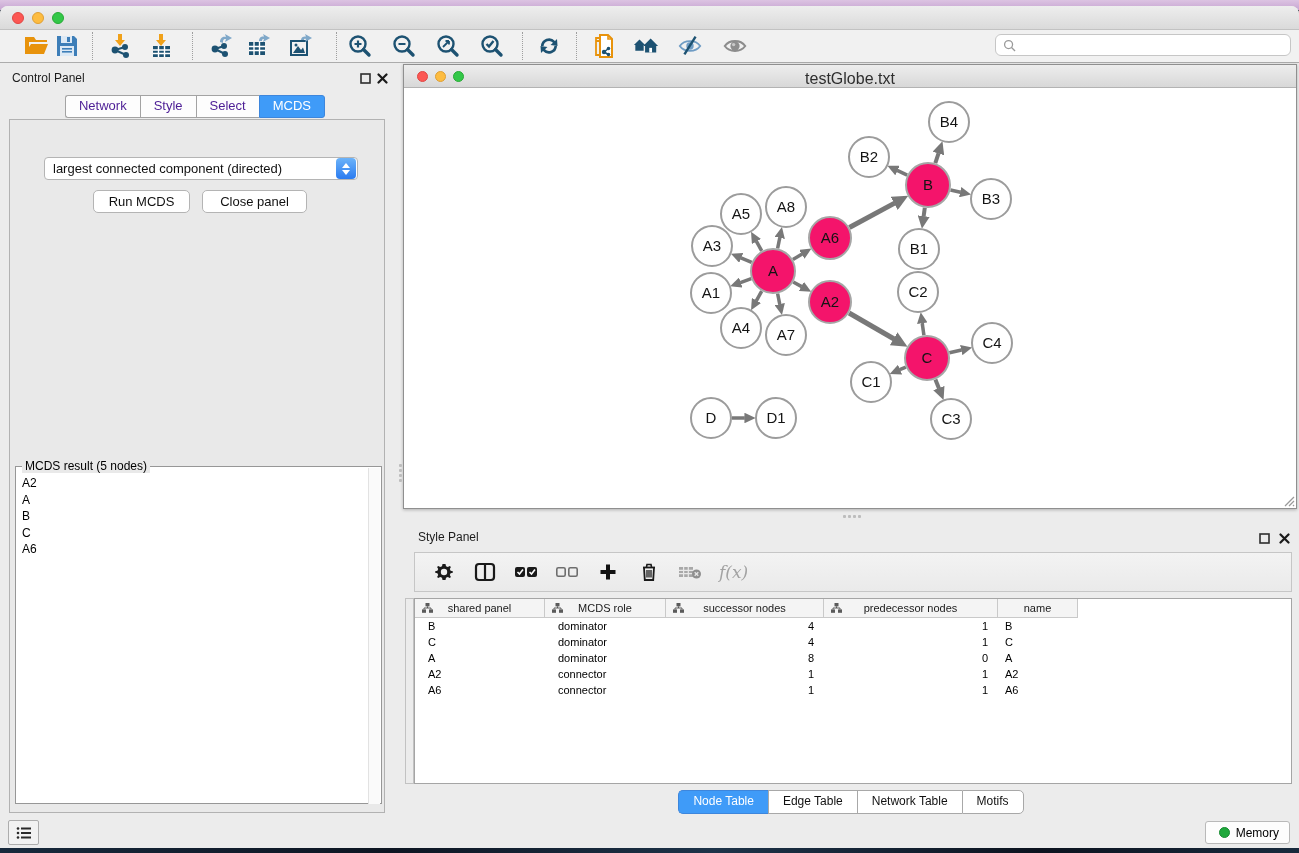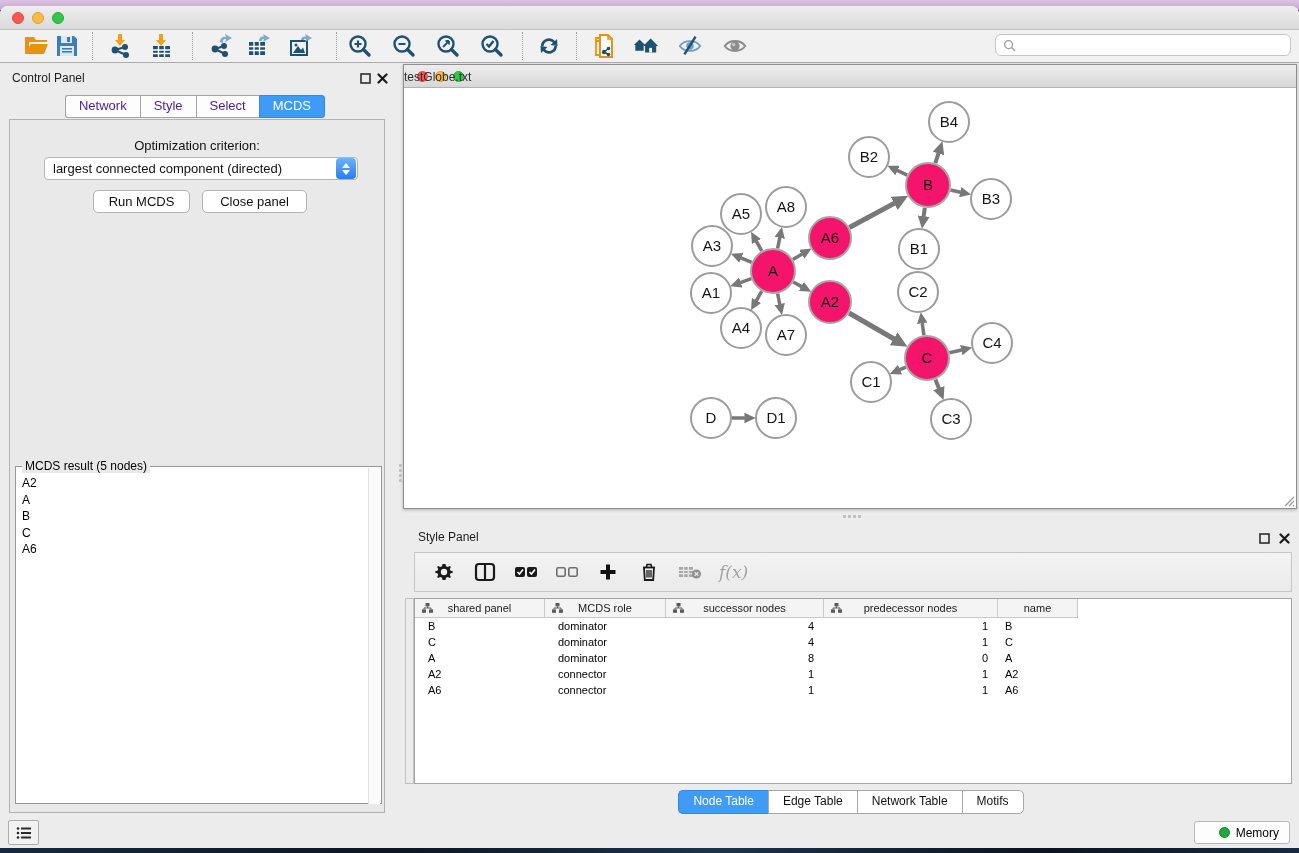--- a/index.html
+++ b/index.html
@@ -63,21 +63,21 @@
   #result-list { top:8px; left:1px; width:352px; }
   .result-item { font-size:12px; color:#000; padding:1px 0 1px 5px; line-height:14.5px; }
   #result-scrollbar { top:1px; right:1px; width:12px; height:336px; background:#fafafa; border-left:1px solid #e2e2e2; }
 
   
   #network-window { top:58px; left:403px; width:894px; height:445px; background:#fff;
      border:1px solid #8f8f8f; box-shadow:0 1px 3px rgba(0,0,0,.25); }
   #nw-titlebar { top:0; left:0; width:100%; height:23px;
      background:linear-gradient(#ededed,#d8d8d8); border-bottom:1px solid #b3b3b3; }
   .traffic-sm { width:11px; height:11px; border-radius:50%; top:6px; }
-  #nw-title { width:100%; top:5px; font-size:12px; color:#2e2e2e; }
+  #nw-title { width:100%; text-align:center; top:5px; font-size:16px; color:#2e2e2e; }
   #network-canvas { top:23px; left:0; width:892px; height:420px; background:#fff; }
   #nw-resize-grip { right:1px; bottom:1px; width:14px; height:14px; }
 
   
   .grip-v { left:398px; top:458px; width:4px; height:22px; display:flex; flex-direction:column; gap:2px; align-items:center; }
   .grip-v i, .grip-h i { width:3px; height:3px; background:#bdbdbd; border-radius:1px; display:block; }
   .grip-h { left:843px; top:508px; width:22px; height:4px; display:flex; gap:2px; align-items:center; }
 
   
   #table-panel { top:514px; left:403px; width:896px; height:300px; }
@@ -103,21 +103,21 @@
      padding:4px 14px 5px; line-height:13px; }
   .tp-tab:first-child { border-radius:5px 0 0 5px; }
   .tp-tab:last-child { border-right:1px solid #a8a8a8; border-radius:0 5px 5px 0; }
   .tp-tab.active { background:#3f9bf8; color:#fff; border-color:#3d86dc; }
 
   
   #status-bar { top:808px; left:0; width:100%; height:34px; background:#ececec; }
   #console-btn { top:6px; left:8px; width:31px; height:25px; background:#f2f2f2; border:1px solid #adadad;
      border-radius:2px; display:flex; align-items:center; justify-content:center; }
   #memory-btn { top:7px; right:9px; height:23px; background:#fdfdfd; border:1px solid #b9b9b9; border-radius:3px;
-     display:flex; align-items:center; gap:6px; padding:0 10px 0 24px; font-size:12px; color:#000; }
+     display:flex; align-items:center; gap:6px; padding:0 10px 0 13px; font-size:12px; color:#000; }
   #memory-dot { width:11px; height:11px; border-radius:50%; background:#1fa83c; border:1px solid #178a30; }
 </style>
 </head>
 <body>
 
 <div id="wallpaper-top" class="abs"></div>
 <div id="wallpaper-bottom" class="abs"></div>
 
 <div id="main-window" class="abs">
 
@@ -281,21 +281,20 @@
           <path d="M1.5 1.5 L9.5 9.5 M9.5 1.5 L1.5 9.5" stroke="#1a1a1a" stroke-width="2.2" stroke-linecap="round"></path>
         </svg>
     </div>
     <div id="cp-tabs" class="abs">
         <div class="cp-tab">Network</div>
         <div class="cp-tab">Style</div>
         <div class="cp-tab">Select</div>
         <div class="cp-tab active">MCDS</div>
       </div>
     <div id="cp-content" class="abs">
-      <div id="opt-label" class="abs">Optimization criterion:</div>
       <div id="opt-dropdown" class="abs">
         <span class="dd-text">largest connected component (directed)</span>
         <span class="dd-stepper">
             <span class="dd-up"></span>
             <span class="dd-down"></span>
           </span>
       </div>
       <div id="run-btn" class="abs cp-btn">Run MCDS</div>
       <div id="close-panel-btn" class="abs cp-btn">Close panel</div>
       <div id="result-box" class="abs">

